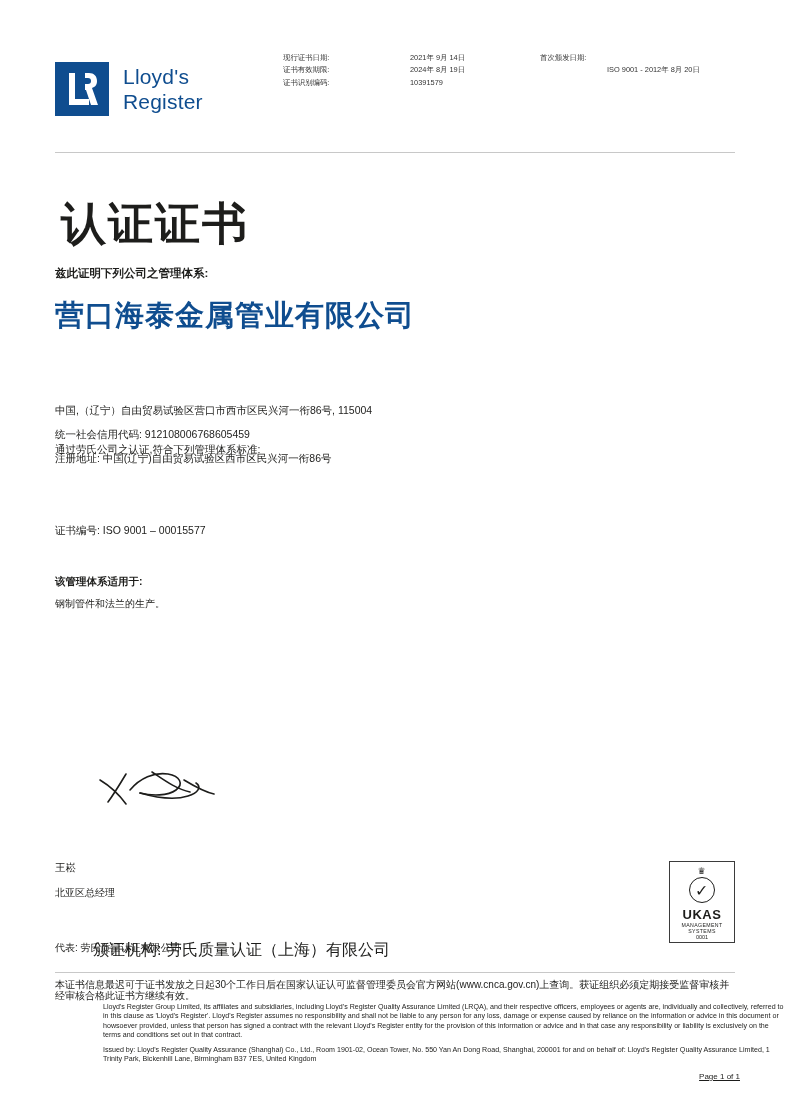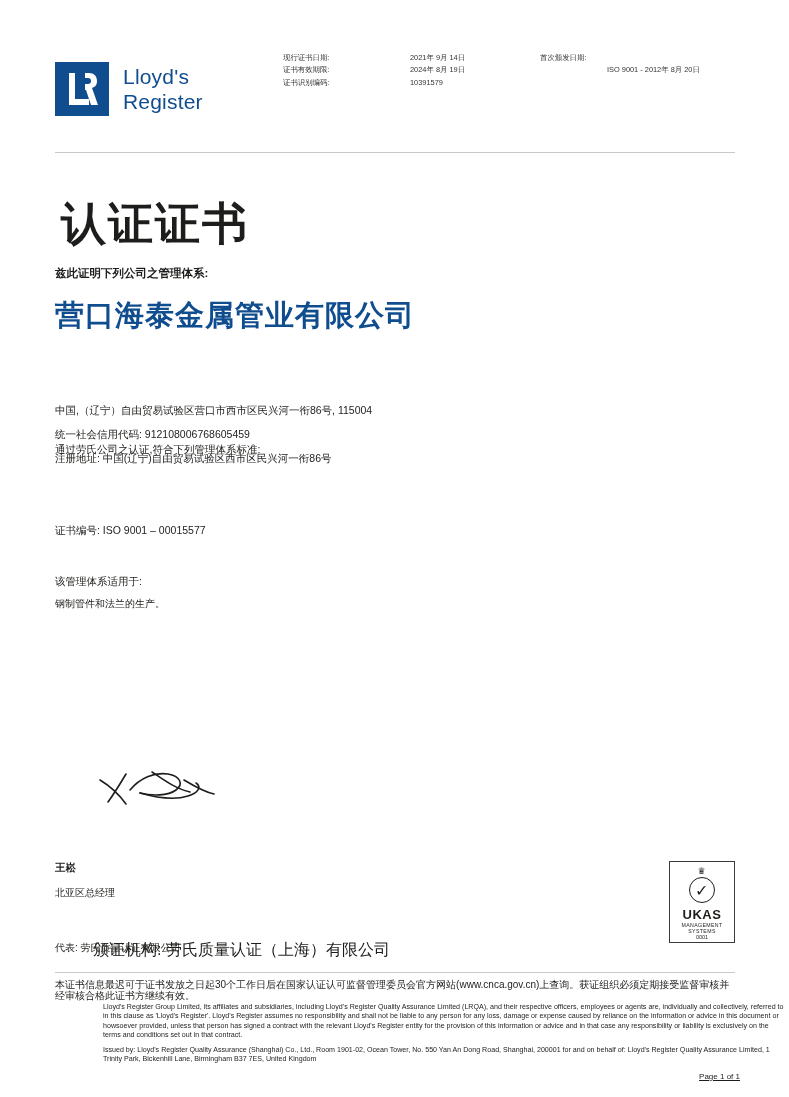--- a/index.html
+++ b/index.html
@@ -134,21 +134,21 @@
     left: 55px;
     top: 524px;
     font-size: 10.5px;
     color: #1d1d1b;
   }
   .scope-head {
     position: absolute;
     left: 55px;
     top: 575px;
     font-size: 10.5px;
-    font-weight: normal;
+    font-weight: bold;
     color: #1d1d1b;
   }
   .scope-body {
     position: absolute;
     left: 55px;
     top: 597px;
     font-size: 10px;
     color: #1d1d1b;
   }
 
@@ -158,21 +158,21 @@
     left: 96px;
     top: 760px;
     width: 130px;
     height: 60px;
   }
   .sig-name {
     position: absolute;
     left: 55px;
     top: 861px;
     font-size: 10.5px;
-    font-weight: bold;
+    font-weight: normal;
     color: #1d1d1b;
   }
   .sig-role {
     position: absolute;
     left: 55px;
     top: 886px;
     font-size: 10px;
     color: #1d1d1b;
   }
   .sig-issuer {

